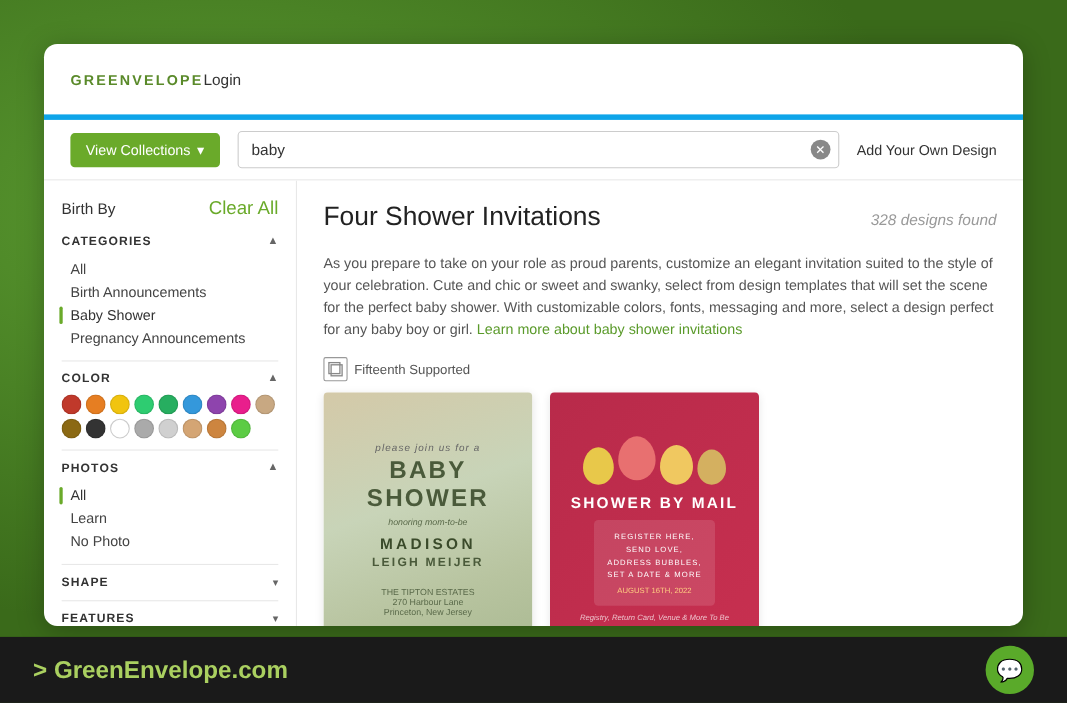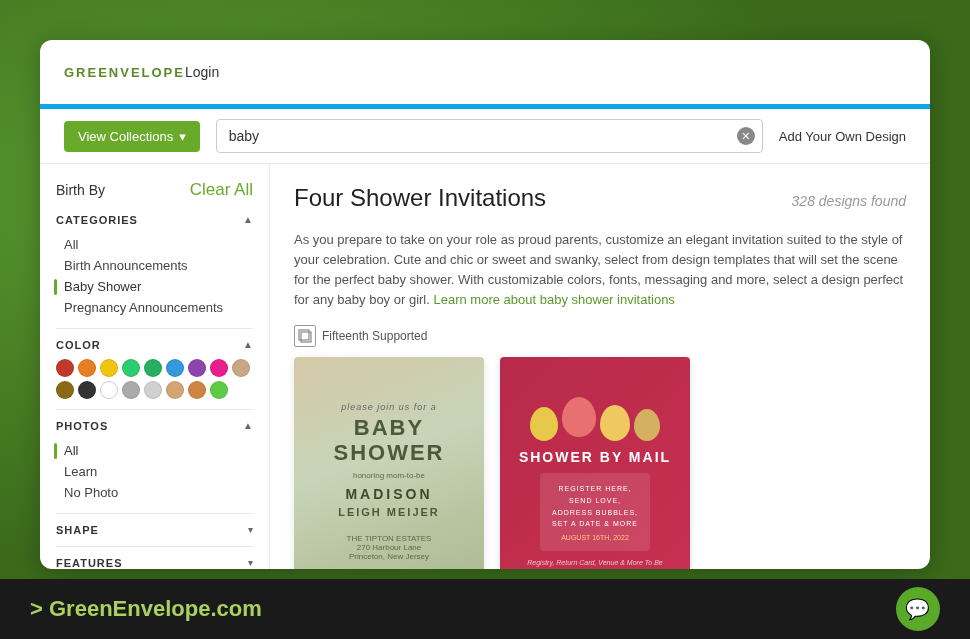--- a/index.html
+++ b/index.html
@@ -531,21 +531,21 @@
         <span>Fifteenth Supported</span>
       </div>
 
       <div class="cards-grid">
 
         <div class="card-item">
           <div class="card-img">
             <div class="card-watercolor">
               <div class="card-please">please join us for a</div>
               <div class="card-baby-shower">BABY<br>SHOWER</div>
-              <div style="font-size:8px;color:#5a6a4a;margin-bottom:6px;">honoring mom-to-be</div>
+              <div style="font-size:8px;color:#5a6a4a;font-style:italic;margin-bottom:6px;">honoring mom-to-be</div>
               <div class="card-name">MADISON</div>
               <div style="font-size:11px;font-weight:bold;color:#4a5a3a;letter-spacing:2px;margin-bottom:8px;">LEIGH MEIJER</div>
               <div class="card-venue">
                 <div>THE TIPTON ESTATES</div>
                 <div>270 Harbour Lane</div>
                 <div>Princeton, New Jersey</div>
               </div>
             </div>
           </div>
         </div>

